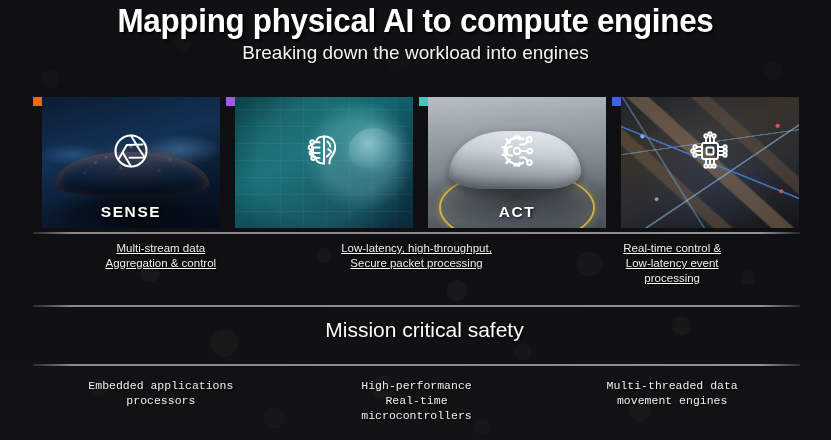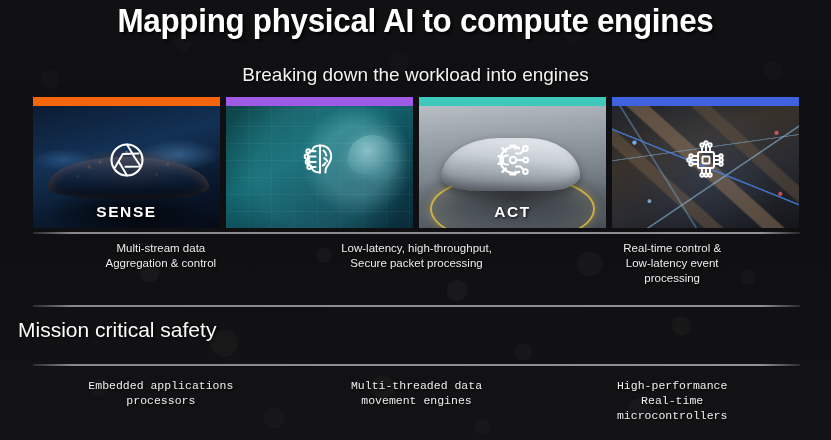--- a/index.html
+++ b/index.html
@@ -38,34 +38,34 @@
   .title{
     position:absolute;left:0;right:0;top:2px;
     text-align:center;
     font-size:33px;font-weight:bold;
     letter-spacing:-0.3px;
     transform:scaleX(.95);
     text-shadow:2px 2px 3px rgba(0,0,0,.85);
     white-space:nowrap;
   }
   .subtitle{
-    position:absolute;left:0;right:0;top:64px;
+    position:absolute;left:0;right:0;top:42px;
     text-align:center;
     font-size:19px;font-weight:400;
     color:#f2f2f2;
     text-shadow:1px 1px 2px rgba(0,0,0,.8);
   }
   
   .cards{
     position:absolute;left:33px;top:97px;width:766px;height:131px;
     display:flex;gap:6px;
   }
   .card{
     flex:1 1 0;position:relative;overflow:hidden;
-    display:flex;flex-direction:column;
+    display:flex;flex-direction:row;
   }
   .card-bar{height:9px;width:100%;flex:0 0 9px;}
   .card-img{
     position:relative;flex:1 1 auto;overflow:hidden;
     display:flex;flex-direction:column;align-items:center;justify-content:center;
   }
   .card-icon{
     position:absolute;top:30px;left:50%;transform:translateX(-50%);
     width:48px;height:48px;
   }
@@ -178,25 +178,25 @@
     position:absolute;left:33px;width:767px;
     display:flex;
   }
   .cell{
     flex:1 1 0;text-align:center;
     font-size:11.5px;line-height:15px;
     color:#ededed;
     text-shadow:1px 1px 2px rgba(0,0,0,.85);
     padding:0 6px;box-sizing:border-box;
   }
-  #row-top{top:241px;}
+  #row-top{top:241px;text-decoration:underline;}
   #row-bottom{top:378px;font-family:Liberation Mono, monospace;}
   .mission{
     position:absolute;left:18px;right:0;top:318px;
-    text-align:left;font-size:21px;color:#fbfbfb;
+    text-align:center;font-size:21px;color:#fbfbfb;
     text-shadow:1px 1px 3px rgba(0,0,0,.85);
   }
   svg{display:block;width:100%;height:100%;}
 </style>
 </head>
 <body>
 
 <div id="slide">
 
   <div class="title">Mapping physical AI to compute engines</div>
@@ -299,17 +299,17 @@
   </div>
 
   <div class="divider" style="top:305px"></div>
 
   <div class="mission">Mission critical safety</div>
 
   <div class="divider" style="top:364px"></div>
 
   <div class="row" id="row-bottom">
     <div class="cell">Embedded applications<br>processors</div>
+    <div class="cell">High-performance<br>Real-time<br>microcontrollers</div>
     <div class="cell">Multi-threaded data<br>movement engines</div>
-    <div class="cell">High-performance<br>Real-time<br>microcontrollers</div>
   </div>
 
 </div>
 
 </body></html>

